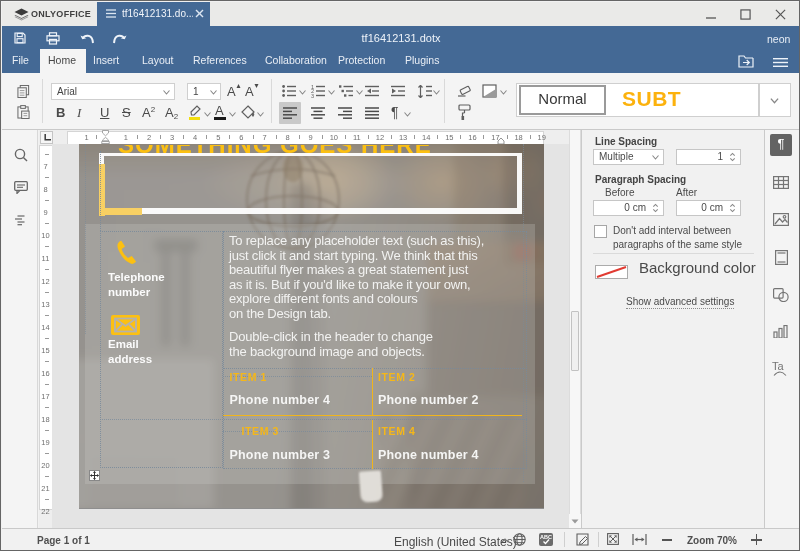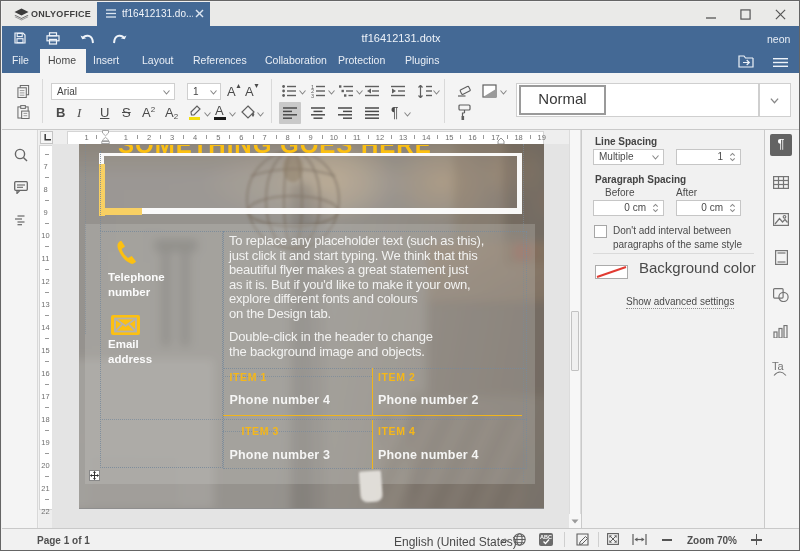--- a/index.html
+++ b/index.html
@@ -272,20 +272,23 @@
     </svg>
 <svg class="abs" style="left:457px;top:103px;" width="13" height="16" viewBox="0 0 13 16">
  <rect x="1" y="1" width="11" height="5" rx="1" fill="none" stroke="#5f5f5f" stroke-width="1.2"></rect>
  <path d="M6.5 6 V9 M6.5 9 H4.5 V12" fill="none" stroke="#5f5f5f" stroke-width="1.2"></path>
  <rect x="3.5" y="12" width="2.6" height="4" fill="#5f5f5f"></rect>
 </svg>
 
 <div class="abs" style="left:515px;top:82px;width:243px;height:34px;background:#fff;border:1px solid #cfcfcf;"></div>
 <div class="abs" style="left:518px;top:84px;width:87px;height:30px;background:#fff;border:2px solid #9a9a9a;"></div>
 <div class="abs" style="left:518px;top:84px;width:87px;height:30px;line-height:28px;text-align:center;font-size:15px;color:#383838;">Normal</div>
+<div class="abs" style="left:607px;top:84px;width:88px;height:30px;overflow:hidden;">
+  <div style="position:absolute;left:14px;top:2px;font-size:21px;font-weight:bold;color:#fcb20d;letter-spacing:0.5px;white-space:nowrap;">SUBT</div>
+</div>
 <div class="abs" style="left:758px;top:82px;width:32px;height:34px;background:#fff;border:1px solid #cfcfcf;"></div>
 <svg class="chev" style="left:769px;top:97px;width:9px;height:6px;" viewBox="0 0 7 5">
       <path d="M0.5 0.5 L3.5 4 L6.5 0.5" fill="none" stroke="#888" stroke-width="1.1"></path>
     </svg>
 
 <div class="abs" style="left:1px;top:129px;width:36px;height:398px;background:#f4f4f4;border-right:1px solid #d8d8d8;"></div>
 <svg class="abs" style="left:13px;top:147px;" width="14" height="14" viewBox="0 0 14 14">
  <circle cx="6" cy="6" r="4.6" fill="none" stroke="#666" stroke-width="1.4"></circle>
  <line x1="9.4" y1="9.4" x2="13" y2="13" stroke="#666" stroke-width="1.4"></line>
 </svg>

